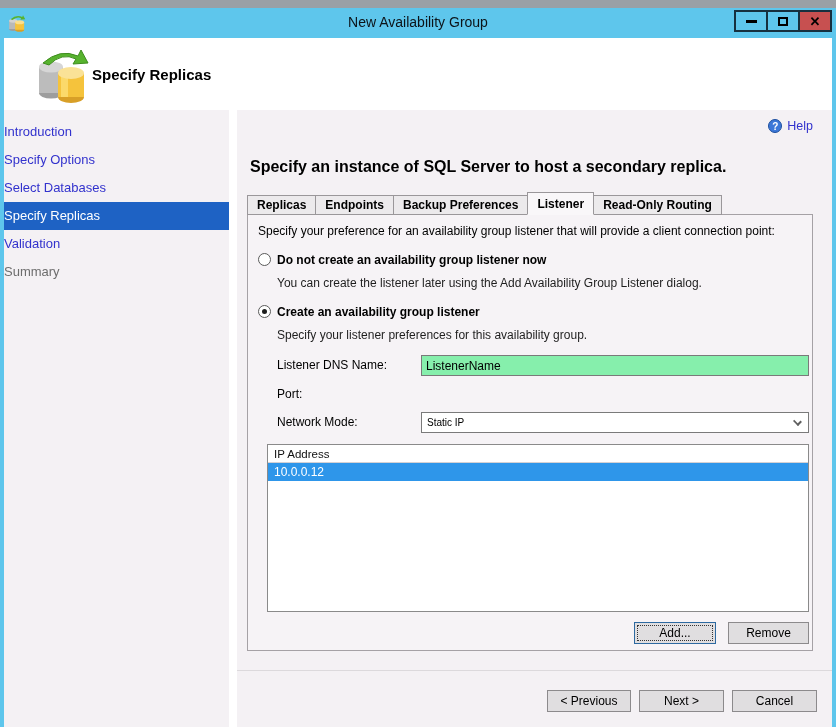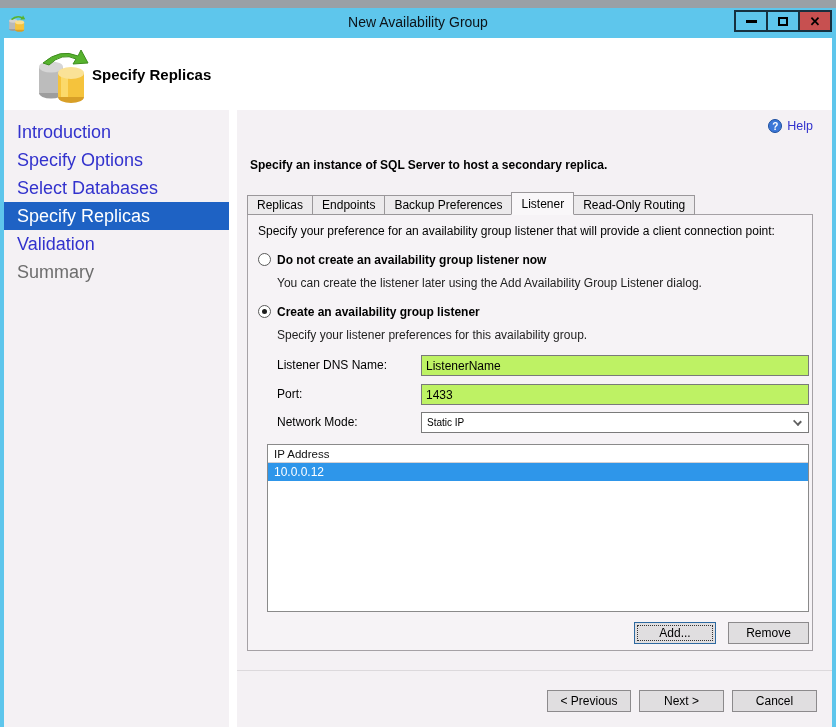--- a/index.html
+++ b/index.html
@@ -54,49 +54,49 @@
   
   .sidebar {
     position:absolute; top:72px; left:0; bottom:0; width:225px;
     background:#f4f1f4; padding-top:8px;
   }
   .side-divider {
     position:absolute; top:72px; left:225px; bottom:0; width:8px;
     background:#ffffff;
   }
   .nav-item {
-    height:28px; line-height:28px; padding-left:13px;
-    font-size:18px; white-space:nowrap; cursor:pointer;
+    height:28px; line-height:28px; 
+    font-size:13px; white-space:nowrap; cursor:pointer;
   }
   .nav-item.link { color:#3232cd; }
   .nav-item.active { background:#1e62c4; color:#ffffff; }
   .nav-item.disabled { color:#6d6d6d; cursor:default; }
   
   .content { position:absolute; top:72px; left:233px; right:0; bottom:0; }
   .help-link {
     position:absolute; top:9px; right:19px;
     color:#3232cd; font-size:12.5px; cursor:pointer;
     display:flex; align-items:center; gap:5px;
   }
   .help-icon {
     width:14px; height:14px; border-radius:50%;
     background:#3c78d8; border:1px solid #1d4f9e;
     color:#fff; font-size:10px; font-weight:bold;
     display:flex; align-items:center; justify-content:center;
   }
   .instruction {
     position:absolute; left:13px; top:48px;
-    font-weight:bold; font-size:12px;
+    font-weight:bold; font-size:16px;
   }
   
   .tabs { position:absolute; left:10px; top:82px; height:23px; display:flex; align-items:flex-end; z-index:2; }
   .tab {
     padding:2px 9px 14px; height:20px;
     background:#eceaec; border:1px solid #9a979a;
-    margin-right:-1px; font-size:12px; cursor:pointer; white-space:nowrap;
+    margin-right:-1px; font-size:12px; cursor:pointer; white-space:nowrap;font-weight:bold;
   }
   .tab.active {
     height:23px; padding-top:4px; background:#f9f7f9;
     border-bottom:1px solid #f9f7f9; position:relative; z-index:3;
   }
   .tab-panel {
     position:absolute; left:10px; top:104px; width:566px; height:437px;
     border:1px solid #a5a1a5; background:#f6f3f6;
   }
   .panel-desc { position:absolute; left:10px; top:9px; font-size:12px; }
@@ -108,21 +108,21 @@
   .radio-dot.checked::after {
     content:""; position:absolute; left:3px; top:3px;
     width:5px; height:5px; border-radius:50%; background:#1d1d1d;
   }
   .radio-label { position:absolute; font-weight:bold; font-size:12px; cursor:pointer; }
   .radio-sub { position:absolute; font-size:12px; color:#1e1e1e; }
   
   .field-label { position:absolute; left:29px; font-size:12px; }
   .text-input {
     position:absolute; left:173px; width:388px; height:21px;
-    border:1px solid #7a7a7a; background:#bef264;
+    border:1px solid #7a7a7a; background:#86efac;
     font-family:"Liberation Sans", sans-serif; font-size:12px;
     padding:0 4px; color:#000;
   }
   .combo {
     position:absolute; left:173px; width:388px; height:21px;
     border:1px solid #7a7a7a; background:#fff;
     font-size:10px; line-height:19px; padding-left:5px; cursor:pointer;
   }
   .combo .chevron {
     position:absolute; right:7px; top:5px;
@@ -247,21 +247,20 @@
         <span class="radio-sub" style="left:29px; top:61px;">You can create the listener later using the Add Availability Group Listener dialog.</span>
 
         <span class="radio-dot checked" style="left:10px; top:90px;"></span>
         <span class="radio-label" style="left:29px; top:90px;">Create an availability group listener</span>
         <span class="radio-sub" style="left:29px; top:113px;">Specify your listener preferences for this availability group.</span>
 
         <span class="field-label" style="top:143px;">Listener DNS Name:</span>
         <input class="text-input" style="top: 140px;" value="ListenerName">
 
         <span class="field-label" style="top:172px;">Port:</span>
-        <input class="text-input" style="top: 169px;" value="1433">
 
         <span class="field-label" style="top:200px;">Network Mode:</span>
         <div class="combo" style="top:197px;">
           <span>Static IP</span>
           <span class="chevron"></span>
         </div>
 
         <div class="ip-list">
           <div class="ip-header">IP Address</div>
           <div class="ip-row selected">10.0.0.12</div>

